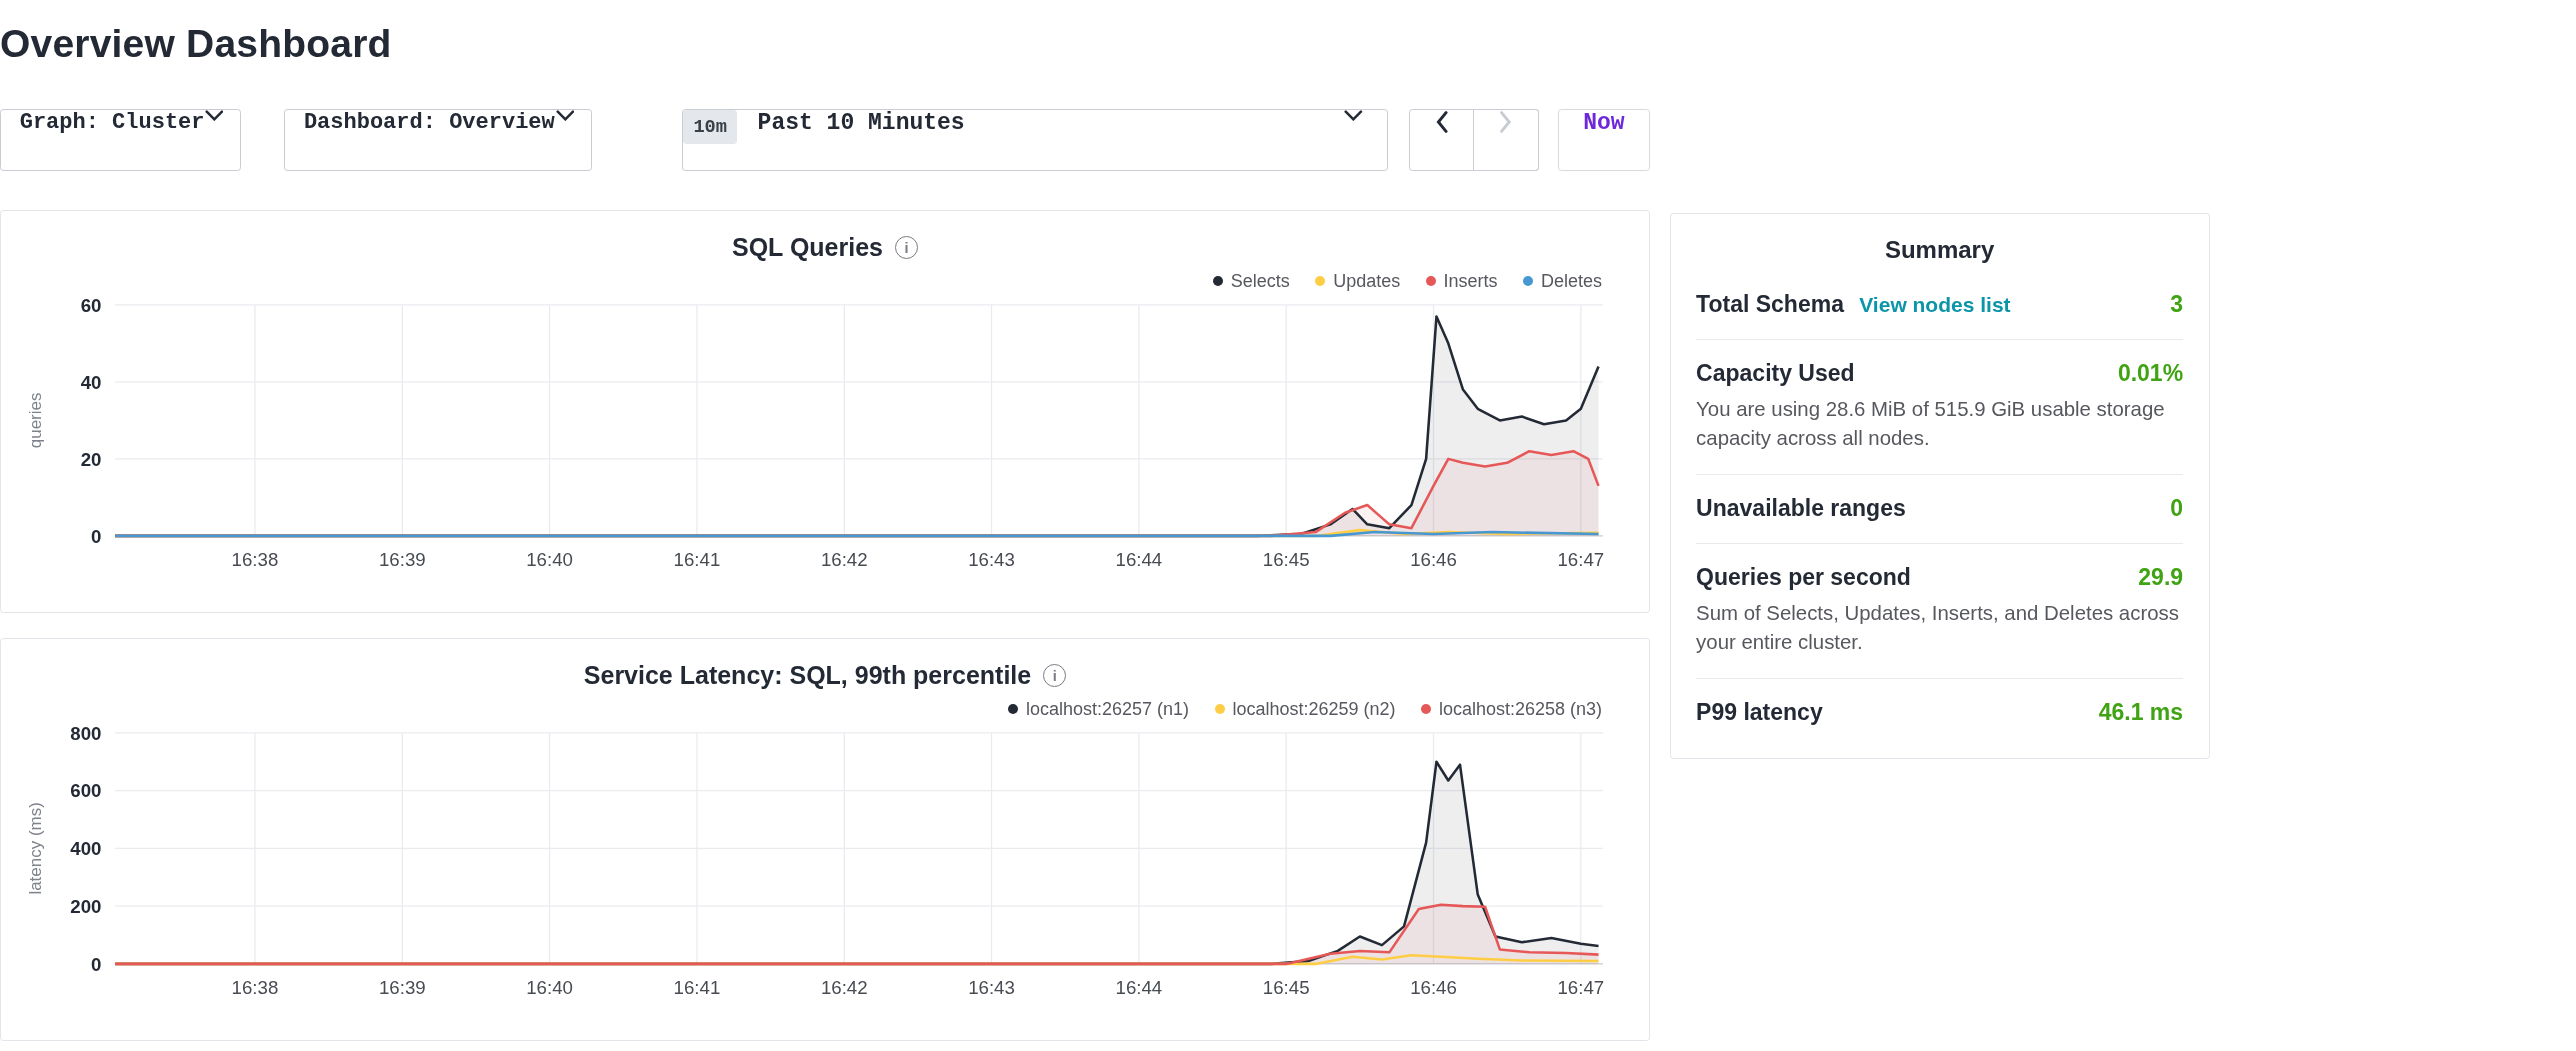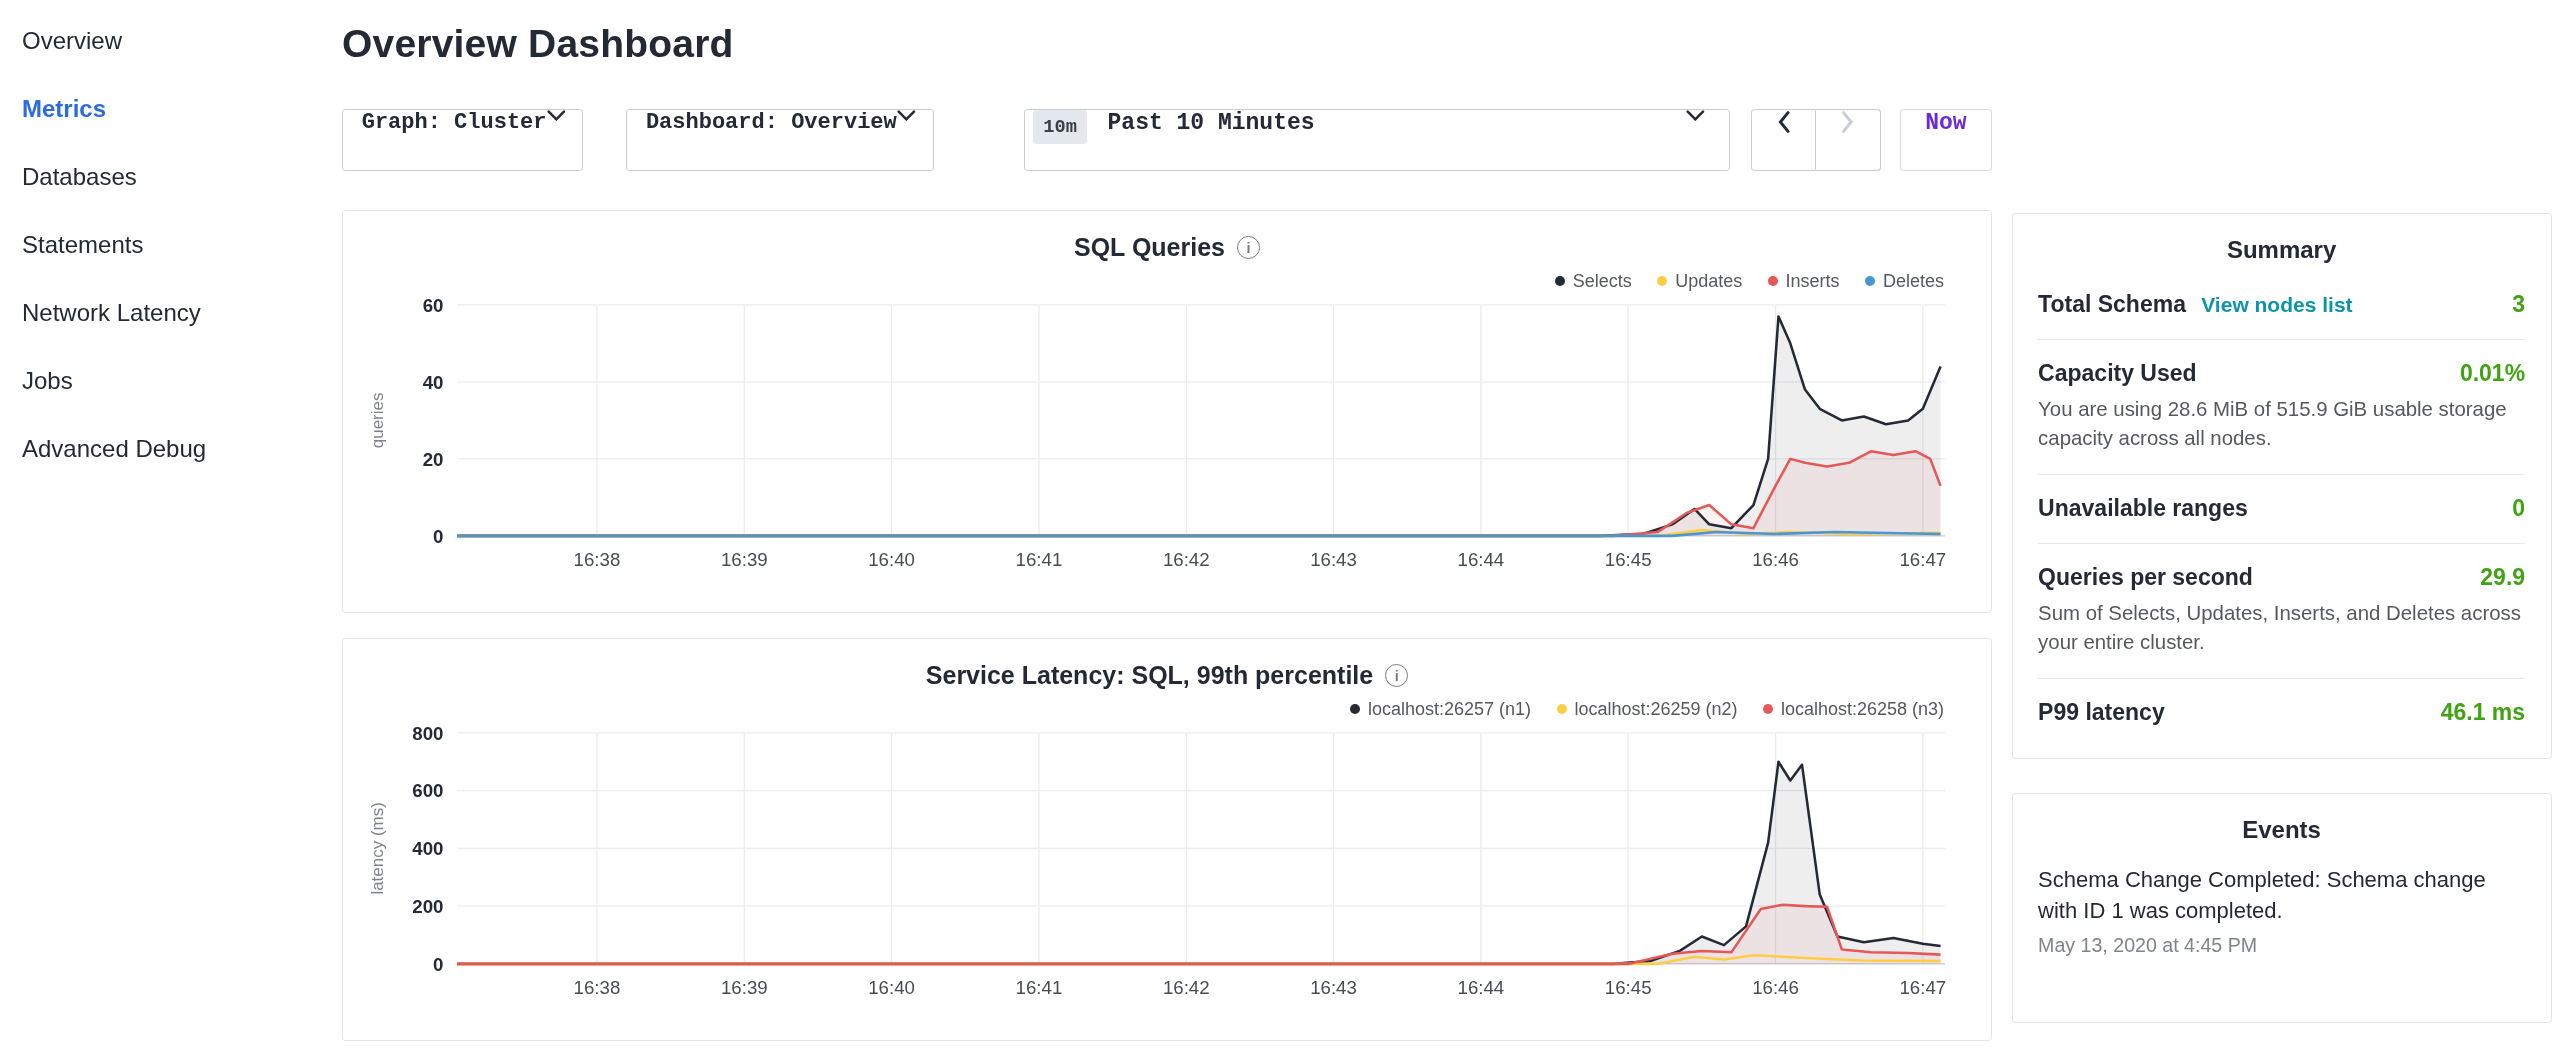--- a/index.html
+++ b/index.html
@@ -15,21 +15,21 @@
 
   
   .main{width:1650px;flex:none}
   h1.page-title{font-size:39px;font-weight:700;margin-top:22px;letter-spacing:0.2px}
   .controls{display:flex;align-items:center;margin-top:43px;height:62px;white-space:nowrap}
   .ctrl-btn{height:62px;background:#fff;border:0.9px solid #c9ccd3;border-radius:3.4px;
     display:flex;align-items:flex-start;font-family:Liberation Mono, monospace;cursor:pointer;color:#242a35}
   .dropdown{justify-content:space-between;padding:0 17px 0 18.7px;font-size:22px;font-weight:600}
   #graph-dd{width:245px}
   #dash-dd{width:316px;margin-left:43px}
-  .time-select{width:726px;margin-left:90px;padding:0 24px 0 8px}
+  .time-select{width:726px;margin-left:90px;padding:0 24px 0 0}
   .badge{background:#e4e7ec;border-radius:3.4px;padding:6px 10.2px;font-size:18.7px;font-weight:700;color:#394048}
   .time-label{font-size:23px;font-weight:700;margin-left:20.4px}
   .time-select .chev{margin-left:auto}
   .pager{display:flex;margin-left:21px}
   .pager .ctrl-btn{width:65px;justify-content:center}
   .pager .ctrl-btn:first-child{border-radius:3.4px 0 0 3.4px}
   .pager .ctrl-btn:last-child{border-radius:0 3.4px 3.4px 0;border-left:none}
   .now-btn{width:95px;margin-left:18.7px;justify-content:center;font-size:23px;font-weight:600;
     color:#6d28d9;border-color:#d8dade}
 
@@ -66,31 +66,20 @@
   .summary-desc{font-size:20.4px;line-height:1.42;color:#56585e;margin-top:8.5px}
   .events-panel{margin-top:34px;min-height:230px}
   .event-text{font-size:22px;line-height:1.4;margin-top:20.4px;color:#242a35}
   .event-time{font-size:19.6px;color:#80838a;margin-top:7.7px}
 </style>
 </head>
 <body>
 
 <div class="app">
 
-  <nav class="sidebar">
-    <ul id="nav-list">
-        <li class="nav-item">Overview</li>
-        <li class="nav-item active">Metrics</li>
-        <li class="nav-item">Databases</li>
-        <li class="nav-item">Statements</li>
-        <li class="nav-item">Network Latency</li>
-        <li class="nav-item">Jobs</li>
-        <li class="nav-item">Advanced Debug</li>
-      </ul>
-  </nav>
 
   <main class="main">
     <h1 class="page-title">Overview Dashboard</h1>
 
     <div class="controls">
       <button class="ctrl-btn dropdown" id="graph-dd">
         <span>Graph: Cluster</span>
         <svg class="chev" width="18.7" height="11" viewBox="0 0 22 13">
             <path d="M2 2l9 9 9-9" fill="none" stroke="#242a35" stroke-width="3" stroke-linecap="round"></path>
           </svg>
@@ -298,23 +287,16 @@
             <div class="summary-top">
               <div class="summary-left">
                 <span class="summary-label">P99 latency</span>
               </div>
               <span class="summary-value">46.1 ms</span>
             </div>
           </div>
         </div>
     </div>
 
-    <div class="panel events-panel">
-      <h3>Events</h3>
-      <div id="events-list">
-          <div class="event-text">Schema Change Completed: Schema change with ID 1 was completed.</div>
-          <div class="event-time">May 13, 2020 at 4:45 PM</div>
-        </div>
-    </div>
   </aside>
 
 </div>
 
 
 </body></html>

